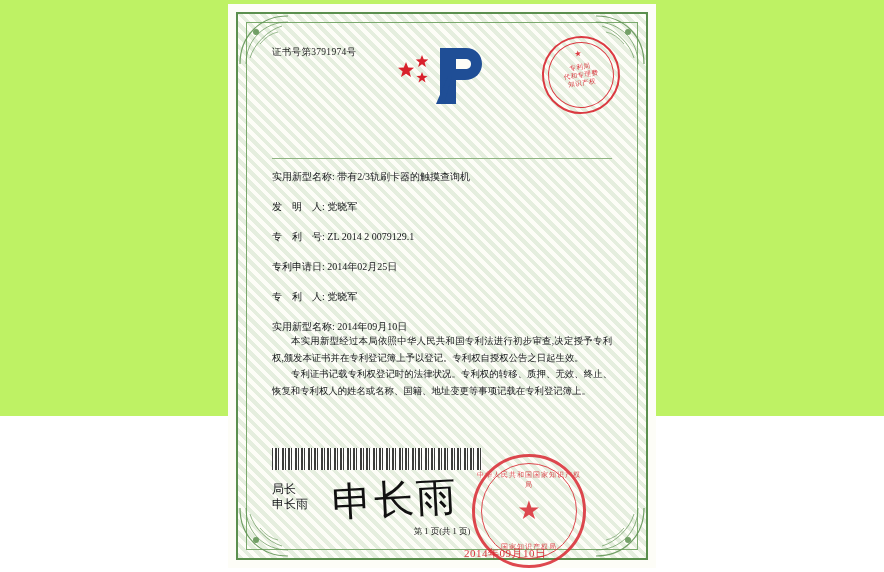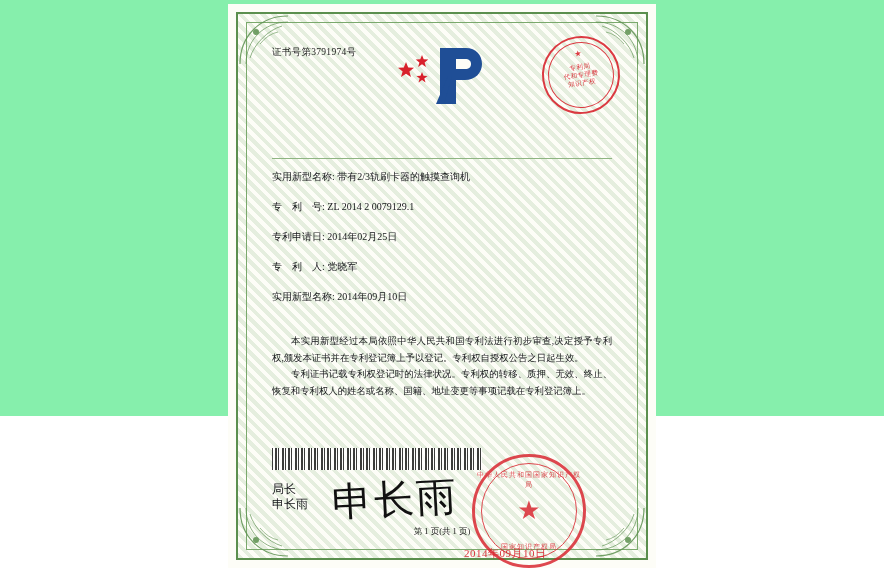--- a/index.html
+++ b/index.html
@@ -10,21 +10,21 @@
   body {
     width: 884px;
     height: 572px;
     font-family: "Liberation Serif", serif;
     overflow: hidden;
   }
   .page {
     position: relative;
     width: 884px;
     height: 416px;
-    background: #86efac;
+    background: #bef264;
   }
   
   .sheet {
     position: absolute;
     left: 228px;
     top: 4px;
     width: 428px;
     height: 564px;
     background: #fdfdf7;
     overflow: hidden;
@@ -347,20 +347,24 @@
       </div>
 
       <div class="divider"></div>
 
       <div class="fields">
         <div class="field">
           <span class="label">实用新型名称:</span>
           <span class="val">带有2/3轨刷卡器的触摸查询机</span>
         </div>
         <div class="field">
+          <span class="label">发　明　人:</span>
+          <span class="val">党晓军</span>
+        </div>
+        <div class="field">
           <span class="label">专　利　号:</span>
           <span class="val">ZL 2014 2 0079129.1</span>
         </div>
         <div class="field">
           <span class="label">专利申请日:</span>
           <span class="val">2014年02月25日</span>
         </div>
         <div class="field">
           <span class="label">专　利　人:</span>
           <span class="val">党晓军</span>

